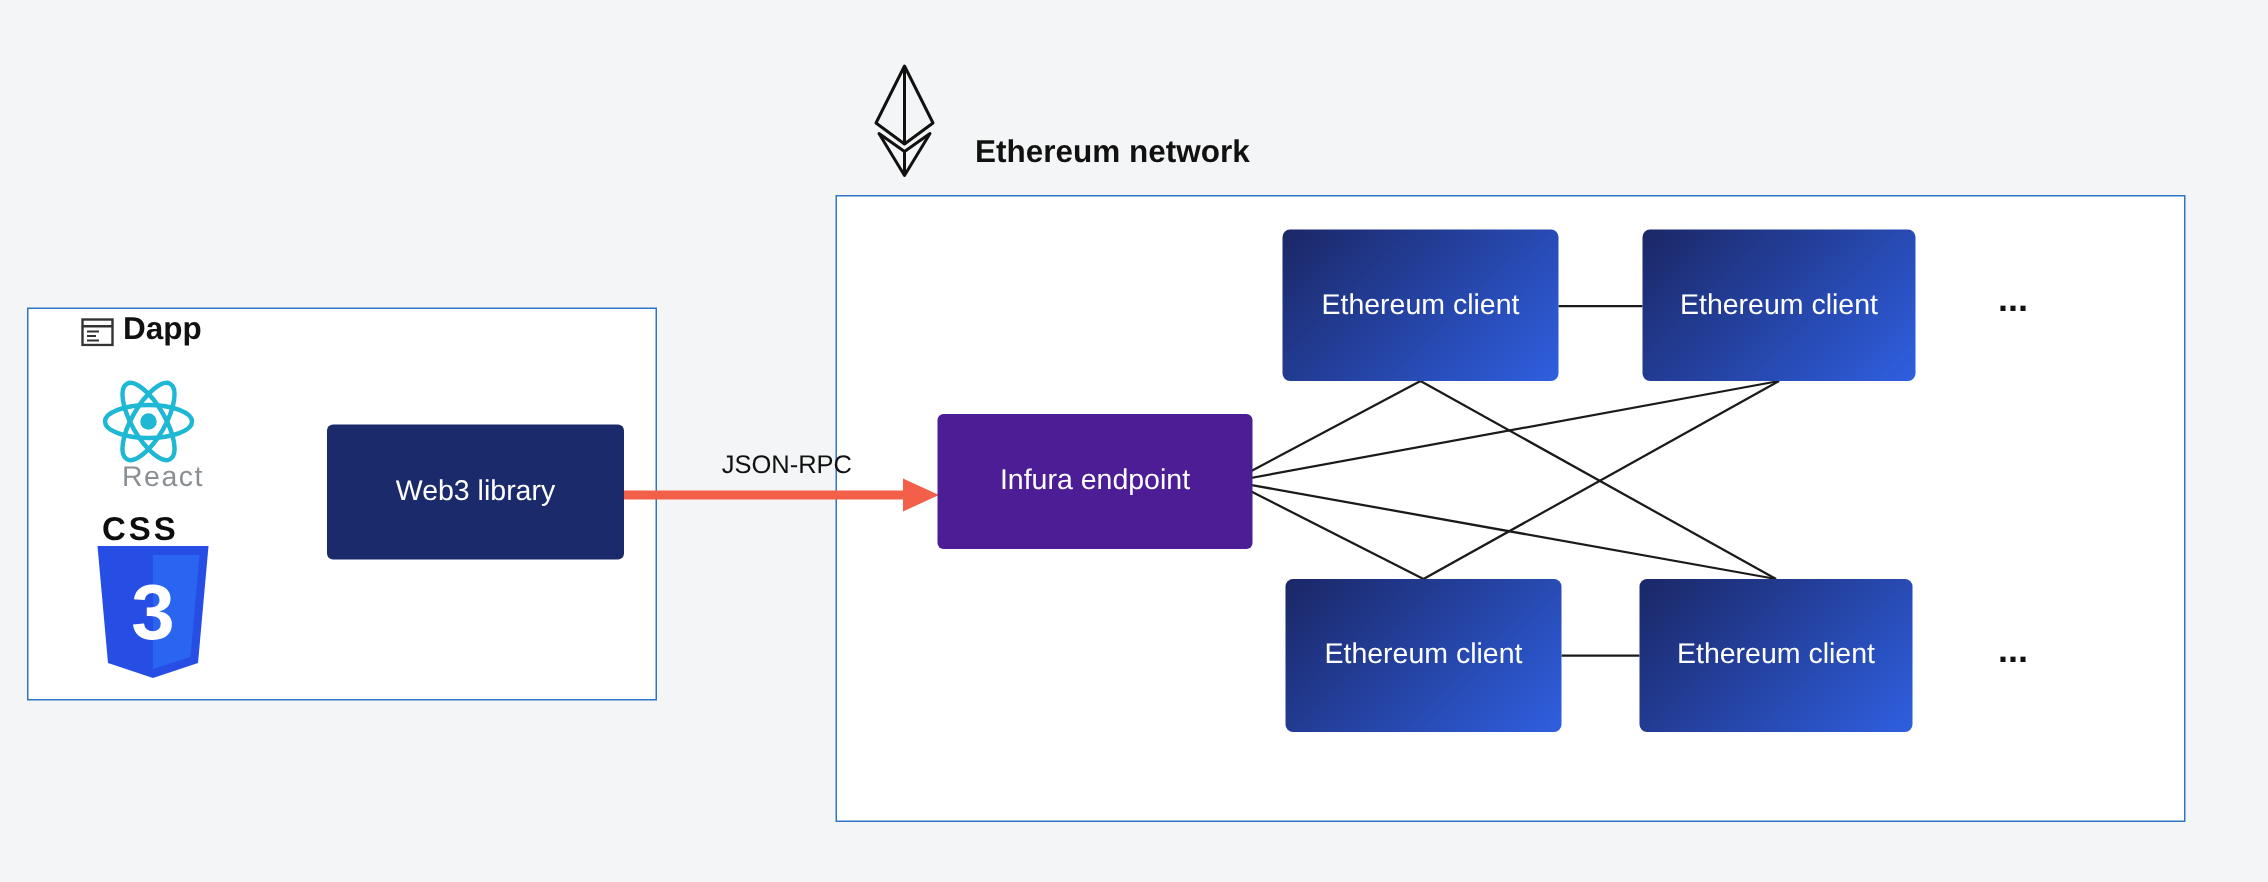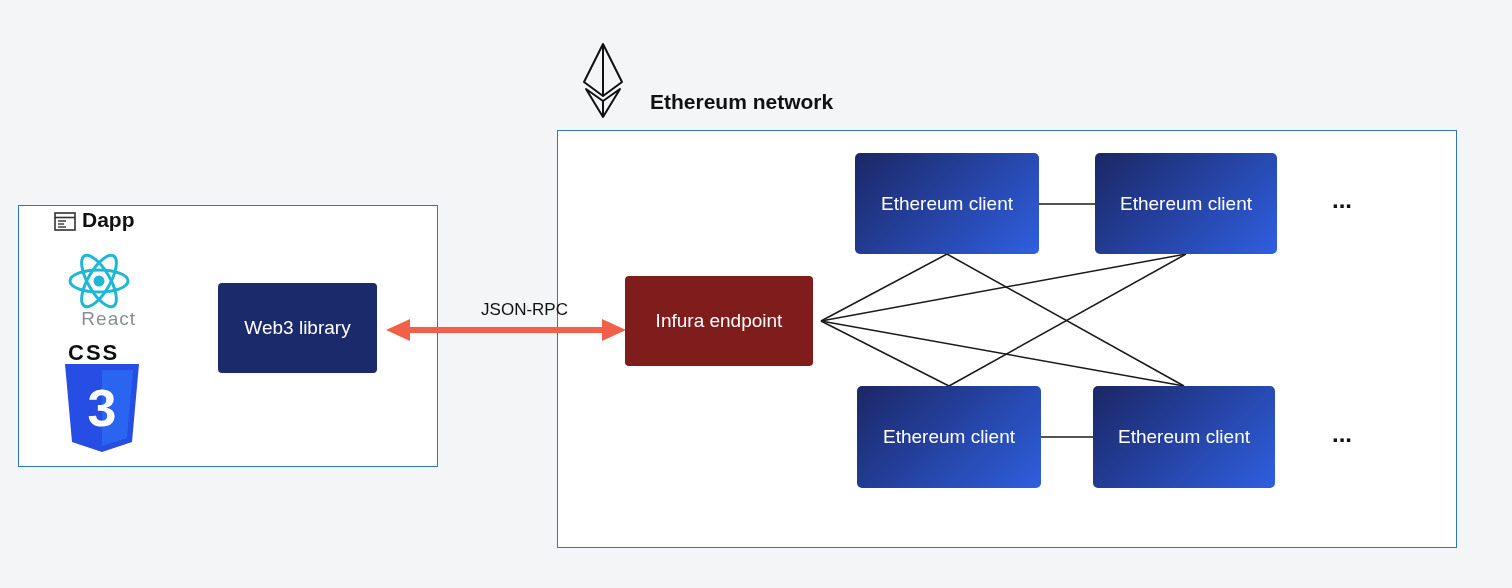--- a/index.html
+++ b/index.html
@@ -32,22 +32,22 @@
     display: flex;
     align-items: center;
     justify-content: center;
     color: #ffffff;
     font-weight: normal;
     font-size: 19px;
     border-radius: 4px;
     z-index: 2;
     text-align: center;
   }
-  .web3   { left: 218px; top: 283px; width: 159px; height: 90px; background: #1b2a6b; }
-  .infura { left: 625px; top: 276px; width: 188px; height: 90px; background: #7f1d1d; text-align: center; }
+  .web3   { left: 218px; top: 283px; width: 198px; height: 90px; background: #1b2a6b; }
+  .infura { left: 625px; top: 276px; width: 210px; height: 90px; background: #4c1d95; text-align: center; }
   .client { background: linear-gradient(135deg, #1b2766 0%, #2f5fe0 100%); border-radius: 5px; }
   .client-tl { left: 855px;  top: 153px; width: 184px; height: 101px; }
   .client-tr { left: 1095px; top: 153px; width: 182px; height: 101px; }
   .client-bl { left: 857px;  top: 386px; width: 184px; height: 102px; }
   .client-br { left: 1093px; top: 386px; width: 182px; height: 102px; }
 
   .dapp-title {
     position: absolute; left: 82px; top: 208px;
     font-size: 21px; font-weight: bold; color: #111; z-index: 2;
   }

